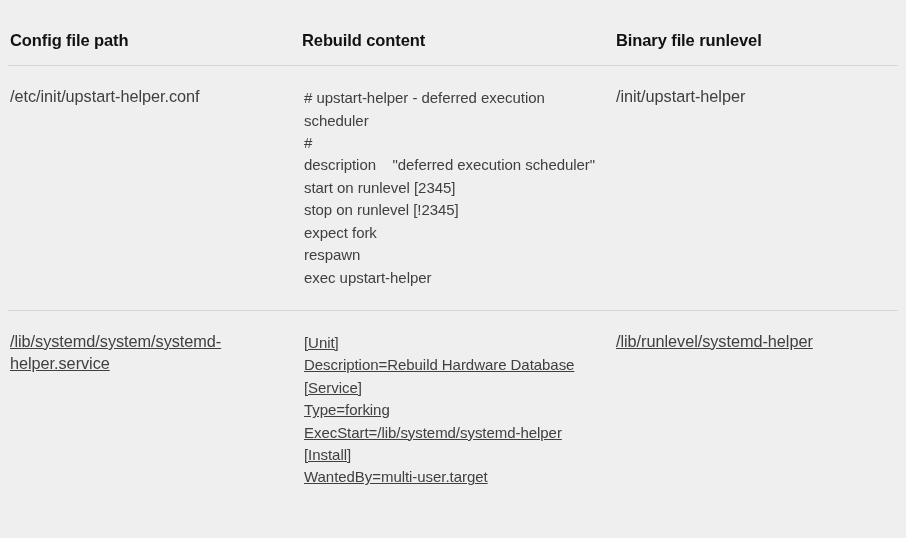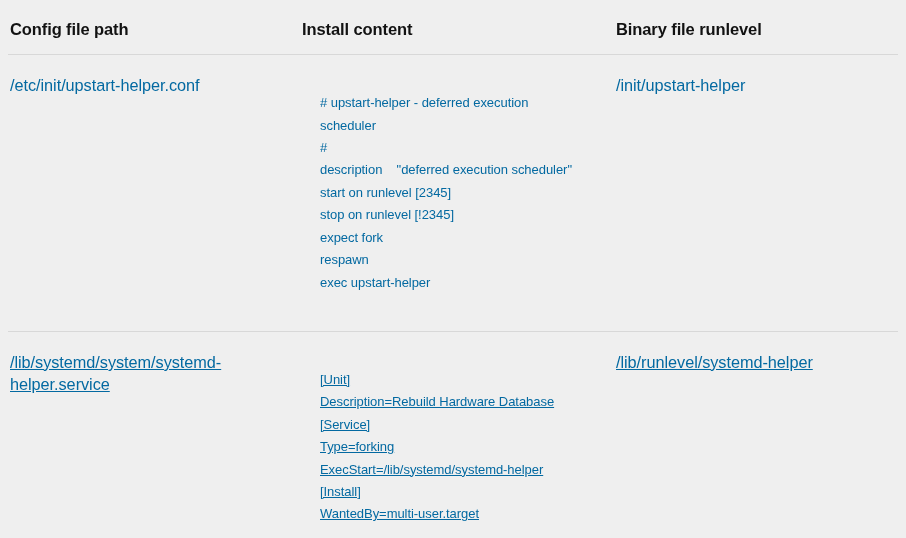--- a/index.html
+++ b/index.html
@@ -13,21 +13,21 @@
     background: #efefef;
     font-family: "Liberation Sans", sans-serif;
     color: #121212;
     overflow: hidden;
   }
 
   .table-wrap {
     width: 906px;
     height: 538px;
     box-sizing: border-box;
-    padding: 4px 8px;
+    padding: 15px 8px;
     background: #efefef;
   }
 
   table.config-table {
     width: 890px;
     border-collapse: collapse;
     table-layout: fixed;
     background: transparent;
   }
 
@@ -45,64 +45,64 @@
     padding: 14px 12px 14px 2px;
     border-bottom: 1.5px solid #d8d8d8;
     line-height: 1.35;
     white-space: nowrap;
   }
 
   tbody td {
     vertical-align: top;
     font-size: 16.3px;
     font-weight: 400;
-    color: #0369a1;
+    color: #404040;
     line-height: 22.4px;
     padding: 19px 12px 19px 2px;
     border-bottom: 1.5px solid #d8d8d8;
     letter-spacing: -0.05px;
     overflow-wrap: break-word;
     word-break: break-word;
   }
 
   tbody tr:last-child td {
     border-bottom: none;
     text-decoration: underline;
   }
 
   td .cfg-lines {
     display: block;
     white-space: pre-wrap;
     overflow-wrap: break-word;
     word-break: break-word;
     font-family: "Liberation Sans", sans-serif;
-    font-size: 13px;
+    font-size: 15px;
     line-height: 22.4px;
-    margin: 18px;
+    margin: 2px;
   }
 
   td .path-text,
   td .binary-text {
     display: block;
   }
 </style>
 </head>
 <body>
 
 <div class="table-wrap">
   <table class="config-table">
     <colgroup>
       <col class="col-path">
       <col class="col-content">
       <col class="col-binary">
     </colgroup>
     <thead>
       <tr>
         <th>Config file path</th>
-        <th>Install content</th>
+        <th>Rebuild content</th>
         <th>Binary file runlevel</th>
       </tr>
     </thead>
     <tbody>
       <tr>
         <td>
           <span class="path-text">/etc/init/upstart-helper.conf</span>
         </td>
         <td>
           <span class="cfg-lines"># upstart-helper - deferred execution scheduler

